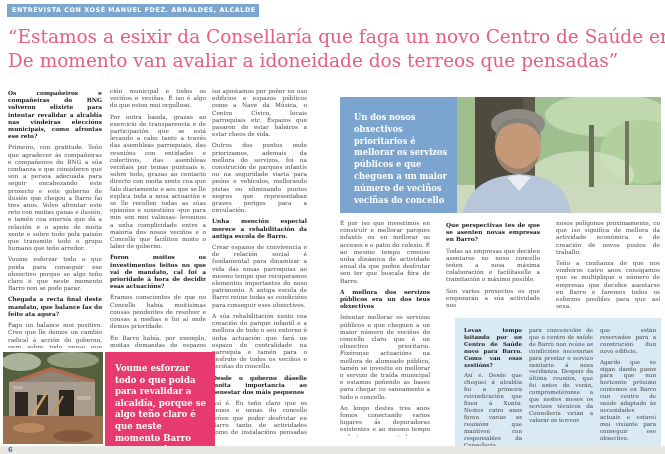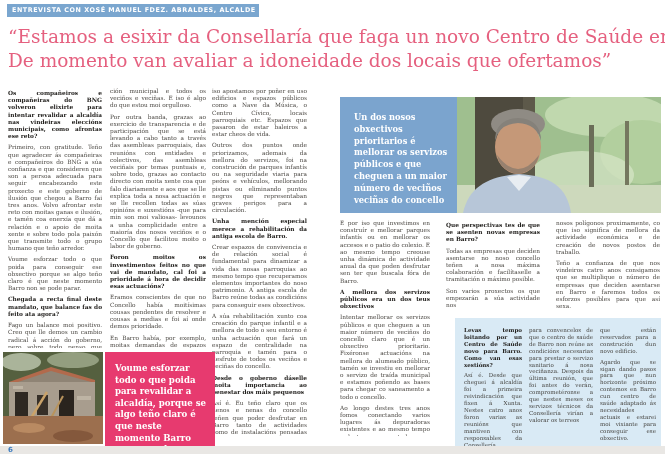--- a/index.html
+++ b/index.html
@@ -55,21 +55,21 @@
 </style>
 </head>
 <body>
 
 <div class="page">
 
   <div class="kicker">ENTREVISTA CON XOSÉ MANUEL FDEZ. ABRALDES, ALCALDE DE BARRO</div>
 
   <h1 class="headline">
     <span class="hl">“Estamos a esixir da Consellaría que faga un novo Centro de Saúde en Barro.</span>
-    <span class="hl">De momento van avaliar a idoneidade dos locais que ofertamos”</span>
+    <span class="hl">De momento van avaliar a idoneidade dos terreos que pensadas”</span>
   </h1>
 
   <div class="col" id="c1">
     <p class="q">Os compañeiros e compañeiras do BNG volveron elixirte para intentar revalidar a alcaldía nas vindeiras eleccións municipais, como afrontas ese reto?</p>
     <p class="a">Primeiro, con gratitude. Teño que agradecer ás compañeiras e compañeiros do BNG a súa confianza e que consideren que son a persoa adecuada para seguir encabezando este proxecto e este goberno de ilusión que chegou a Barro fai tres anos. Volvo afrontar este reto con moitas ganas e ilusión, e tamén coa enerxía que dá a relación e o apoio de moita xente e sobre todo pola paixón que transmite todo o grupo humano que teño arredor.</p>
     <p class="a">Voume esforzar todo o que poida para conseguir ese obxectivo porque se algo teño claro é que neste momento Barro non se pode parar.</p>
     <p class="q">Chegada a recta final deste mandato, que balance fas do feito ata agora?</p>
     <p class="a">Fago un balance moi positivo. Creo que lle demos un cambio radical á acción do goberno, pero sobre todo penso que conseguimos crear un ambiente social de participación, dinamismo e de normalidade en canto á relación entre a administra-</p>
   </div>
 

